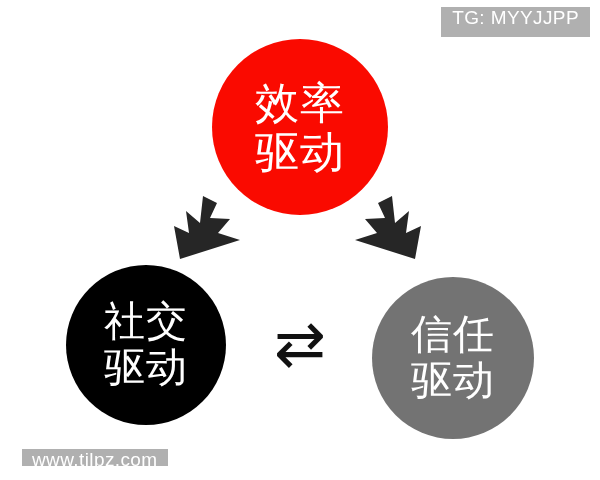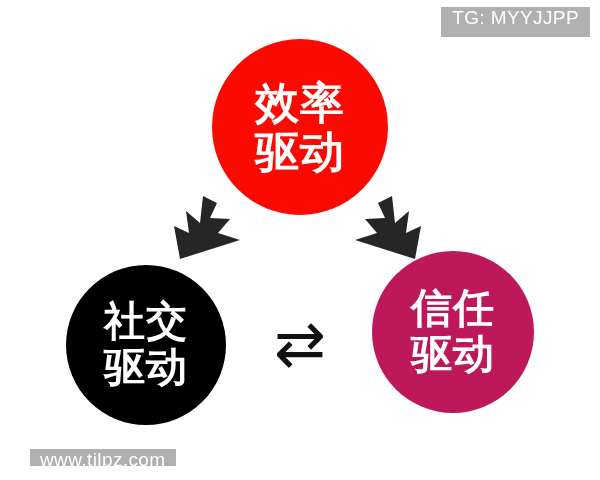--- a/index.html
+++ b/index.html
@@ -25,21 +25,21 @@
     border-radius: 50%;
     display: flex;
     flex-direction: column;
     align-items: center;
     justify-content: center;
     box-sizing: border-box;
     user-select: none;
   }
   .node-line {
     color: #ffffff;
-    font-weight: 700;
+    font-weight: 400;
     letter-spacing: 1px;
     line-height: 1.12;
     white-space: nowrap;
     text-align: left;
   }
 
   #node-efficiency {
     left: 212px;
     top: 39px;
     width: 176px;
@@ -52,24 +52,24 @@
     left: 66px;
     top: 265px;
     width: 160px;
     height: 160px;
     background: #000000;
   }
   #node-social .node-line { font-size: 41px; }
 
   #node-trust {
     left: 372px;
-    top: 251px;
+    top: 277px;
     width: 162px;
     height: 162px;
-    background: #be185d;
+    background: #737373;
   }
   #node-trust .node-line { font-size: 41px; }
 
   
   .arrow-svg {
     position: absolute;
     overflow: visible;
   }
   #arrow-left-svg  { left: 170px; top: 193px; }
   #arrow-right-svg { left: 345px; top: 193px; }
@@ -105,21 +105,20 @@
     right: 10px;
     top: 7px;
     height: 30px;
     padding: 0 11px;
   }
   #watermark-site {
     left: 22px;
     bottom: 14px;
     height: 17px;
     padding: 0 10px;
-    margin-left: 8px;
   }
 </style>
 </head>
 <body>
 
 <div id="stage">
 
   <div class="node" id="node-efficiency">
     <span class="node-line">效率</span>
     <span class="node-line">驱动</span>

